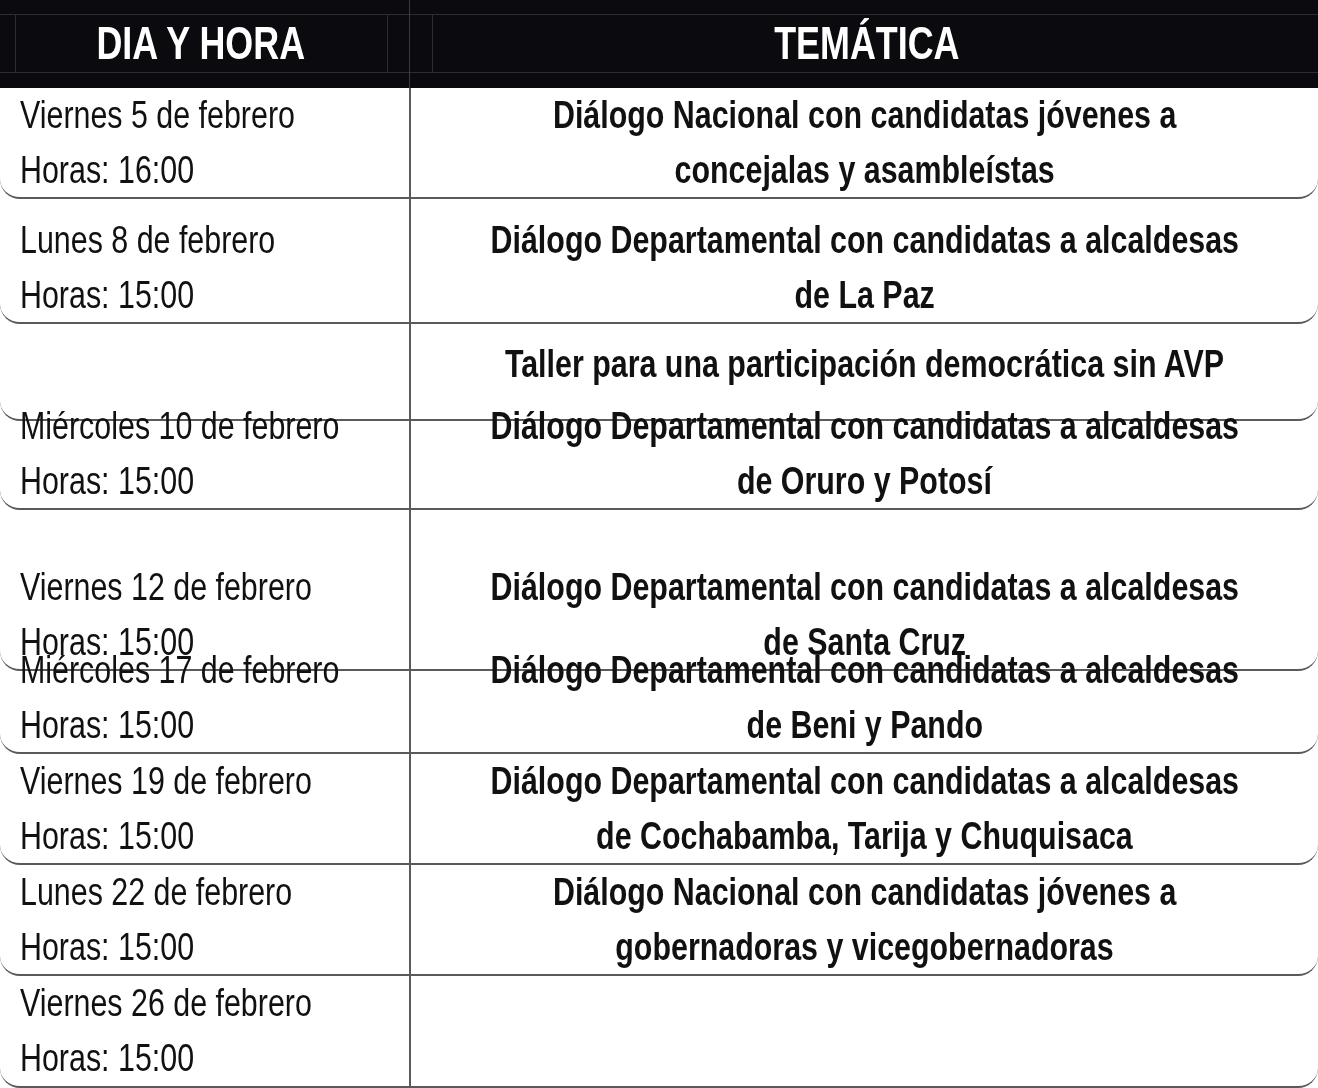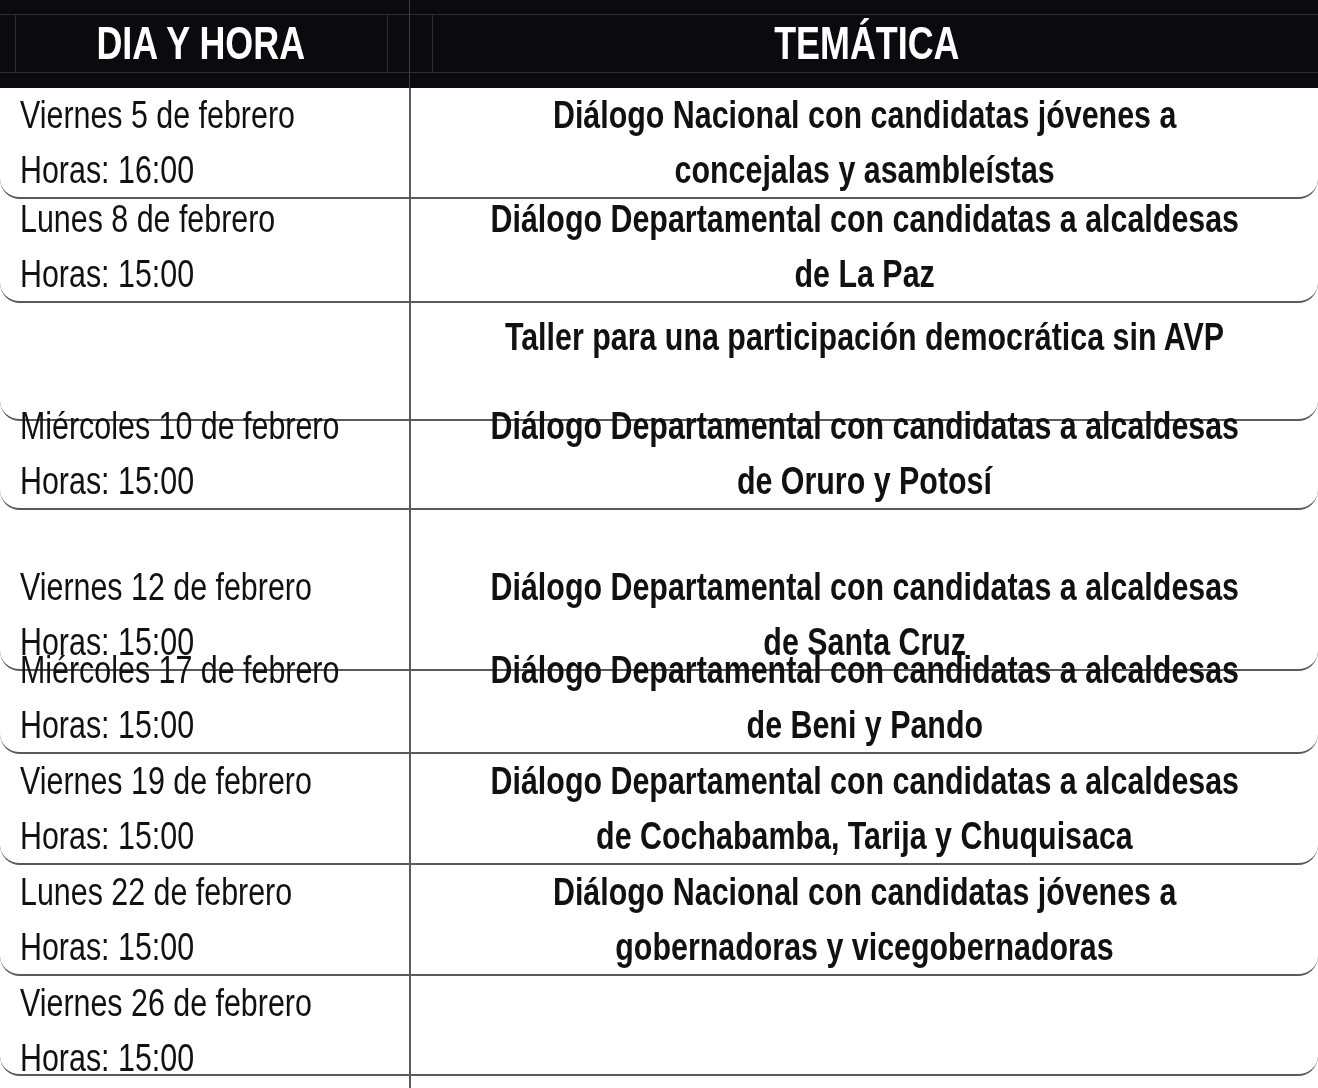--- a/index.html
+++ b/index.html
@@ -21,21 +21,21 @@
     .col-divider { position: absolute; left: 409px; top: 88px; width: 2px; height: 1000px; background: #5a5a5e; }
     .date-cell {
       position: absolute; left: 20px; top: 0; width: 385px; height: 109px;
       font-family: "Liberation Sans", sans-serif; font-size: 38px; color: #111111;
       display: flex; flex-direction: column; justify-content: center;
     }
     .date-cell .line { display: block; height: 55px; line-height: 55px; white-space: nowrap; transform: scaleX(0.80); transform-origin: left center; }
     .topic-cell {
       position: absolute; left: 411px; top: 0; width: 907px; height: 109px;
       font-family: "Liberation Sans", sans-serif; font-weight: bold; font-size: 38px; color: #111111;
-      display: flex; flex-direction: column; justify-content: space-between; align-items: center;
+      display: flex; flex-direction: column; justify-content: center; align-items: center;
     }
     .topic-cell .line { display: block; height: 55px; line-height: 55px; white-space: nowrap; transform: scaleX(0.80); transform-origin: center; text-align: center; }
   </style>
 </head>
 <body>
 
 <div class="table">
   <div class="header">
     <div class="hline" style="top:14px"></div>
     <div class="hline" style="top:72px"></div>
@@ -55,21 +55,21 @@
     <div class="date-cell">
       <span class="line">Viernes 5 de febrero</span>
       <span class="line">Horas: 16:00</span>
     </div>
     <div class="topic-cell">
       <span class="line">Diálogo Nacional con candidatas jóvenes a</span>
       <span class="line">concejalas y asambleístas</span>
     </div>
   </div>
 
-  <div class="row" style="top:192px">
+  <div class="row" style="top:213px">
     <div class="date-cell">
       <span class="line">Lunes 8 de febrero</span>
       <span class="line">Horas: 15:00</span>
     </div>
     <div class="topic-cell">
       <span class="line">Diálogo Departamental con candidatas a alcaldesas</span>
       <span class="line">de La Paz</span>
     </div>
   </div>
 
@@ -127,21 +127,21 @@
     <div class="date-cell">
       <span class="line">Lunes 22 de febrero</span>
       <span class="line">Horas: 15:00</span>
     </div>
     <div class="topic-cell">
       <span class="line">Diálogo Nacional con candidatas jóvenes a</span>
       <span class="line">gobernadoras y vicegobernadoras</span>
     </div>
   </div>
 
-  <div class="row" style="top:976px; height:100px;padding-left:40px;">
+  <div class="row" style="top:976px; height:112px;padding-left:40px;">
     <div class="date-cell">
       <span class="line">Viernes 26 de febrero</span>
       <span class="line">Horas: 15:00</span>
     </div>
   </div>
 
   <div class="col-divider"></div>
 </div>
 
 </body></html>

